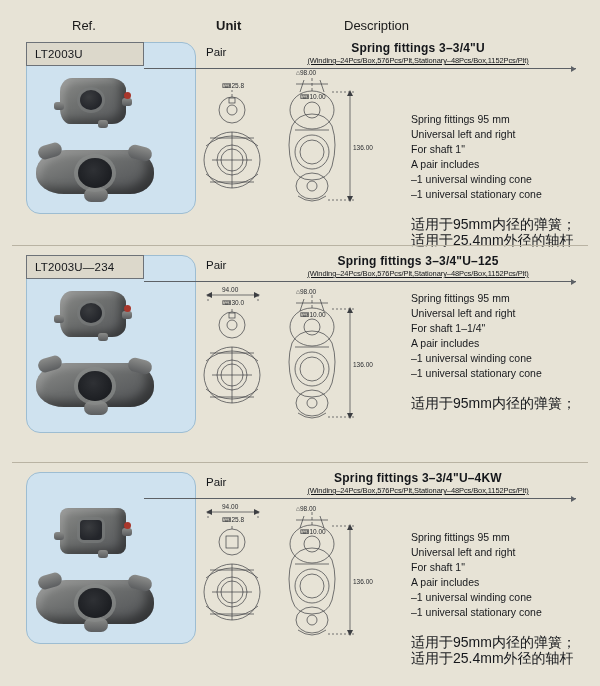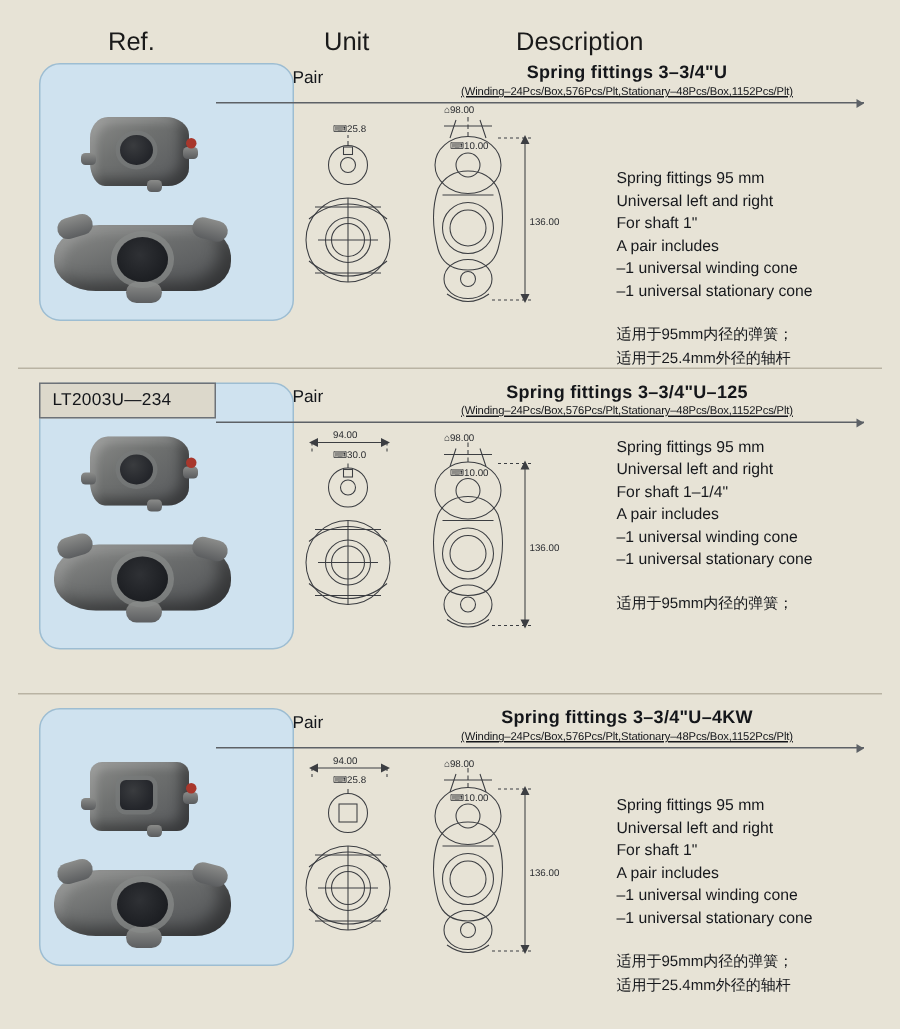--- a/index.html
+++ b/index.html
@@ -9,23 +9,23 @@
     background:#e7e3d6;
     font-family:"Liberation Sans", sans-serif;
     color:#14161a;
     overflow:hidden;
     position:relative;
   }
   .page { position:relative; width:600px; height:686px; }
 
   
   .col-headers { position:absolute; top:18px; left:0; width:600px; height:22px; }
-  .col-headers .ch { position:absolute; font-size:17px; color:#1a1a1a; }
+  .col-headers .ch { position:absolute; font-size:13px; color:#1a1a1a; }
   .ch-ref  { left:72px;  }
-  .ch-unit { left:216px; }
+  .ch-unit { left:216px;font-weight:bold; }
   .ch-desc { left:344px; }
 
   
   .block { position:absolute; left:0; width:600px; }
   .block.b1 { top:42px;  height:205px; }
   .block.b2 { top:255px; height:210px; }
   .block.b3 { top:472px; height:205px; }
 
   
   .photo-panel {
@@ -41,21 +41,21 @@
   
   .hdr { position:absolute; left:26px; top:0; width:548px; height:26px; }
   .hdr .ref-box {
     position:absolute; left:0; top:0; width:118px; height:24px;
     border:1px solid #6d7278;
     background:#dcd8cb;
     display:flex; align-items:center; padding-left:8px;
     font-size:11.5px; letter-spacing:.2px;
   }
   .hdr .unit {
-    position:absolute; left:169px; top:4px; font-size:11.5px;
+    position:absolute; left:180px; top:4px; font-size:11.5px;
   }
   .hdr .desc-wrap {
     position:absolute; left:236px; top:-1px; width:312px;
     text-align:center;
   }
   .hdr .desc-title { font-size:12px; font-weight:bold; letter-spacing:.2px; }
   .hdr .desc-sub { font-size:7.5px; letter-spacing:-.1px; margin-top:1px;text-decoration:underline; }
 
   
   .hdr-rule {
@@ -138,21 +138,21 @@
   .cone-top.sq .hub { border-radius:4px; }
 
   
   .drawings { position:absolute; left:200px; top:26px; width:178px; height:176px; }
 
   .dim-text { font-size:6.5px; fill:#2a2c30; font-family:"Liberation Sans", sans-serif; }
 
   
   .desc { position:absolute; font-size:10.5px; line-height:15px; color:#16181c;margin-left:23px; }
   .desc .ln { white-space:nowrap; }
-  .desc .cn { font-size:10px; line-height:16px; }
+  .desc .cn { font-size:14px; line-height:16px; }
   .desc-en { }
   .desc-cn { margin-top:14px; }
 
   .block.b1 .desc { left:388px; top:70px; }
   .block.b2 .desc { left:388px; top:36px; }
   .block.b3 .desc { left:388px; top:58px; }
 </style>
 </head>
 <body>
 
@@ -161,20 +161,23 @@
   <div class="col-headers">
     <div class="ch ch-ref">Ref.</div>
     <div class="ch ch-unit">Unit</div>
     <div class="ch ch-desc">Description</div>
   </div>
 
   <div class="block b1">
     <div class="photo-panel"></div>
 
     <div class="hdr">
+      <div class="ref-box">
+        <span>LT2003U</span>
+      </div>
       <div class="unit">Pair</div>
       <div class="desc-wrap">
         <div class="desc-title">Spring fittings 3–3/4"U</div>
         <div class="desc-sub">(Winding–24Pcs/Box,576Pcs/Plt,Stationary–48Pcs/Box,1152Pcs/Plt)</div>
       </div>
     </div>
     <div class="hdr-rule"></div>
 
     <div class="photos">
       <div class="ph cone-top">

